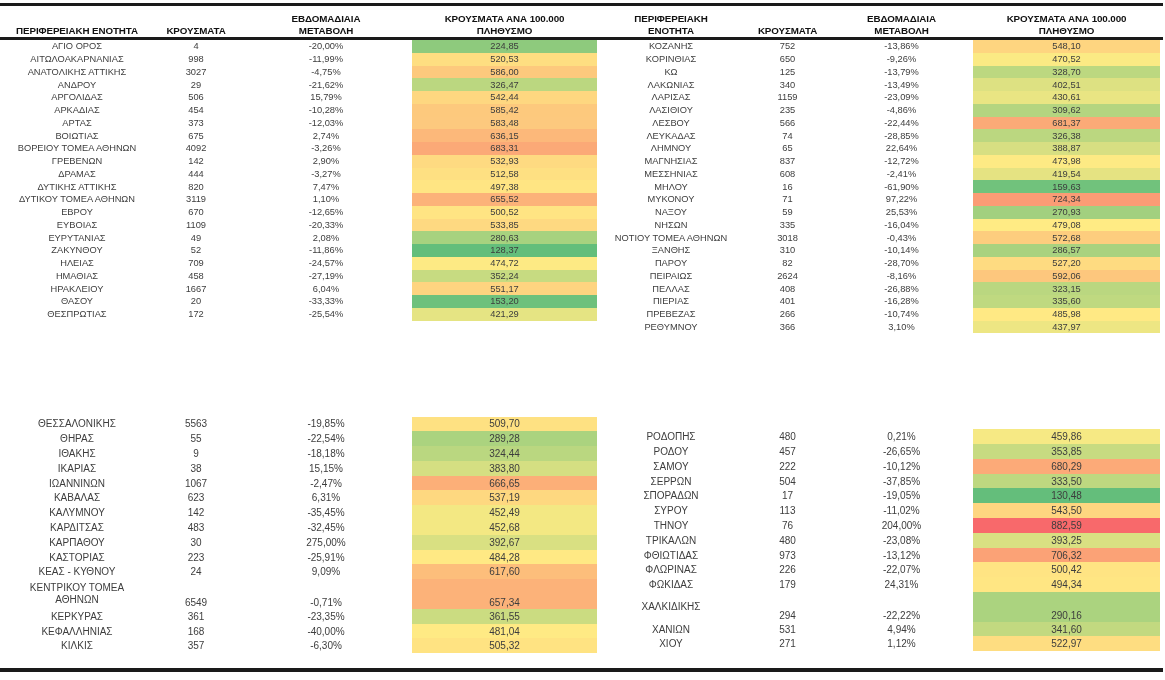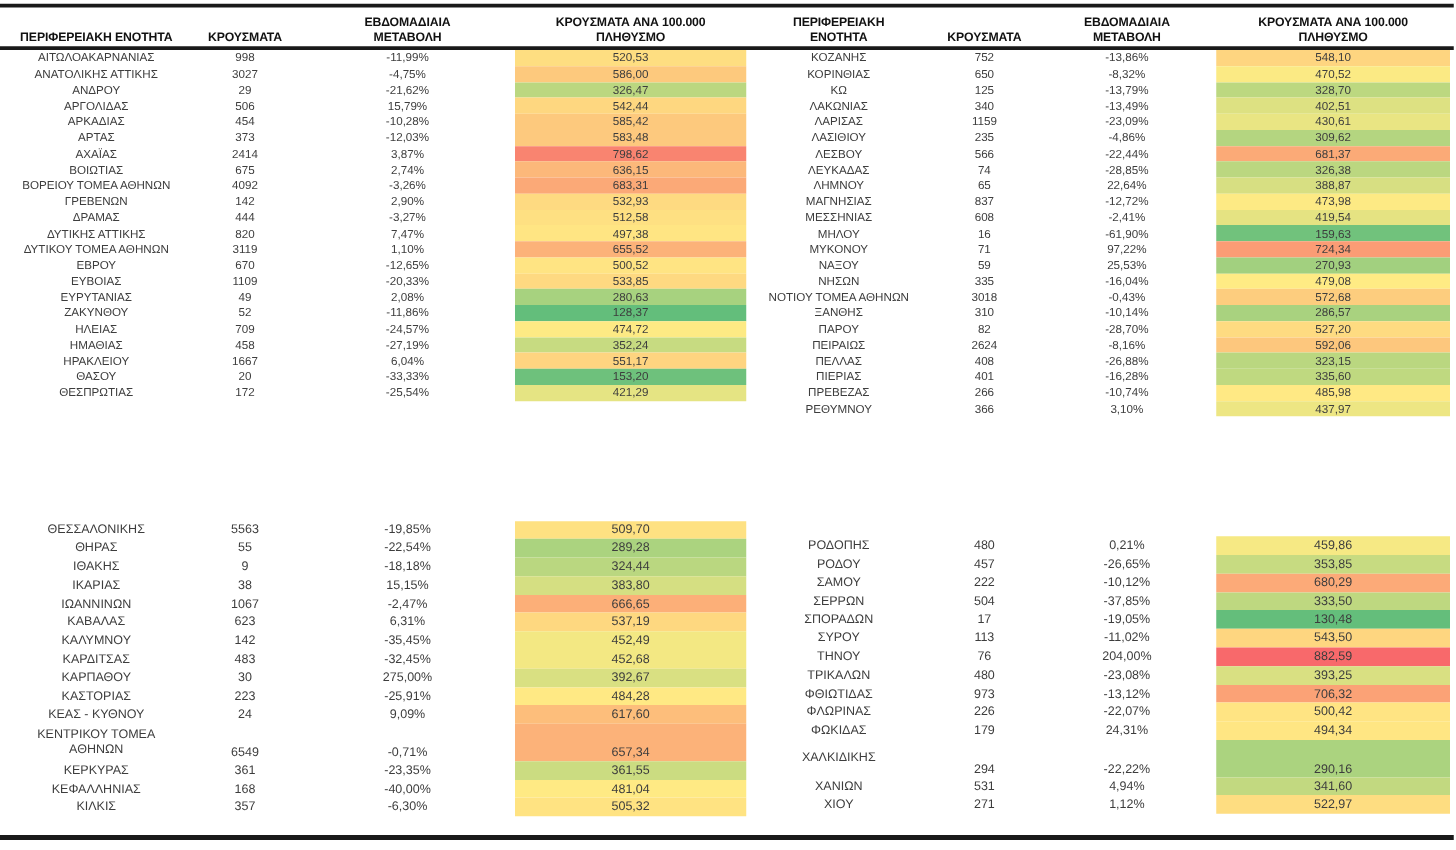--- a/index.html
+++ b/index.html
@@ -71,20 +71,26 @@
 
   <table class="rpt" id="table-left" style="left:2px;">
     <colgroup>
       <col style="width:150px">
         <col style="width:88px">
         <col style="width:172px">
         <col style="width:185px">
     </colgroup>
     <tbody class="top-section" id="left-top">
         <tr style="height: 12.75px;">
+          <td class="name">ΑΓΙΟ ΟΡΟΣ</td>
+          <td>4</td>
+          <td>-20,00%</td>
+          <td class="heat" style="background: rgb(142, 202, 125);">224,85</td>
+        </tr>
+        <tr style="height: 12.75px;">
           <td class="name">ΑΙΤΩΛΟΑΚΑΡΝΑΝΙΑΣ</td>
           <td>998</td>
           <td>-11,99%</td>
           <td class="heat" style="background: rgb(254, 222, 129);">520,53</td>
         </tr>
         <tr style="height: 12.75px;">
           <td class="name">ΑΝΑΤΟΛΙΚΗΣ ΑΤΤΙΚΗΣ</td>
           <td>3027</td>
           <td>-4,75%</td>
           <td class="heat" style="background: rgb(253, 201, 125);">586,00</td>
@@ -105,26 +111,20 @@
           <td class="name">ΑΡΚΑΔΙΑΣ</td>
           <td>454</td>
           <td>-10,28%</td>
           <td class="heat" style="background: rgb(253, 201, 125);">585,42</td>
         </tr>
         <tr style="height: 12.75px;">
           <td class="name">ΑΡΤΑΣ</td>
           <td>373</td>
           <td>-12,03%</td>
           <td class="heat" style="background: rgb(253, 201, 126);">583,48</td>
-        </tr>
-        <tr style="height: 12.75px;">
-          <td class="name">ΑΧΑΪΑΣ</td>
-          <td>2414</td>
-          <td>3,87%</td>
-          <td class="heat" style="background: rgb(249, 132, 112);">798,62</td>
         </tr>
         <tr style="height: 12.75px;">
           <td class="name">ΒΟΙΩΤΙΑΣ</td>
           <td>675</td>
           <td>2,74%</td>
           <td class="heat" style="background: rgb(252, 184, 122);">636,15</td>
         </tr>
         <tr style="height: 12.75px;">
           <td class="name">ΒΟΡΕΙΟΥ ΤΟΜΕΑ ΑΘΗΝΩΝ</td>
           <td>4092</td>
@@ -322,21 +322,21 @@
     <tbody class="top-section" id="right-top">
         <tr style="height: 12.75px;">
           <td class="name">ΚΟΖΑΝΗΣ</td>
           <td>752</td>
           <td>-13,86%</td>
           <td class="heat" style="background: rgb(254, 213, 128);">548,10</td>
         </tr>
         <tr style="height: 12.75px;">
           <td class="name">ΚΟΡΙΝΘΙΑΣ</td>
           <td>650</td>
-          <td>-8,32%</td>
+          <td>-9,26%</td>
           <td class="heat" style="background: rgb(251, 234, 132); margin-left: 48px;">470,52</td>
         </tr>
         <tr style="height: 12.75px;">
           <td class="name">ΚΩ</td>
           <td>125</td>
           <td>-13,79%</td>
           <td class="heat" style="background: rgb(188, 216, 128);">328,70</td>
         </tr>
         <tr style="height: 12.75px;">
           <td class="name">ΛΑΚΩΝΙΑΣ</td>

